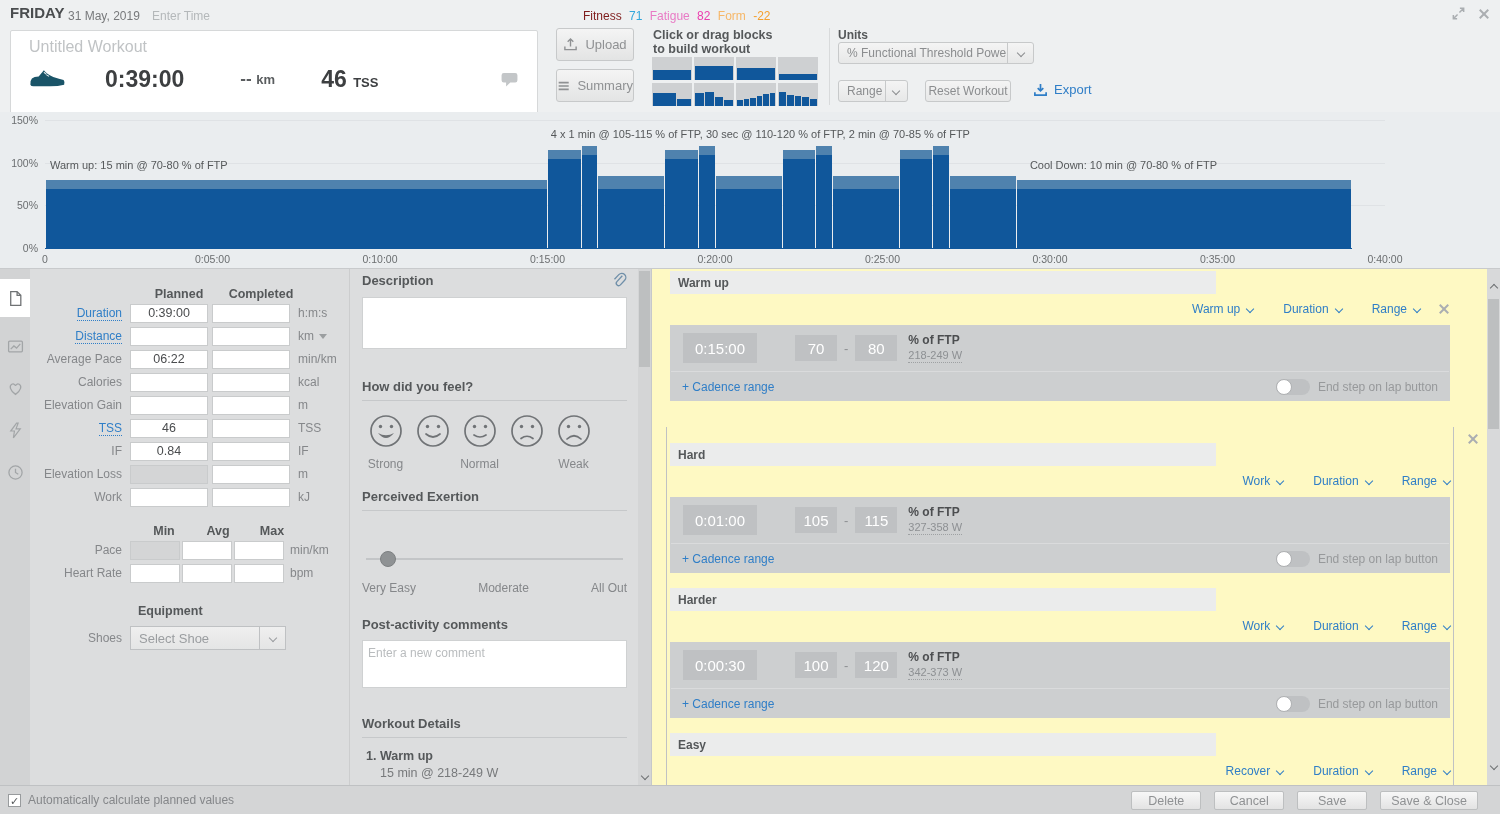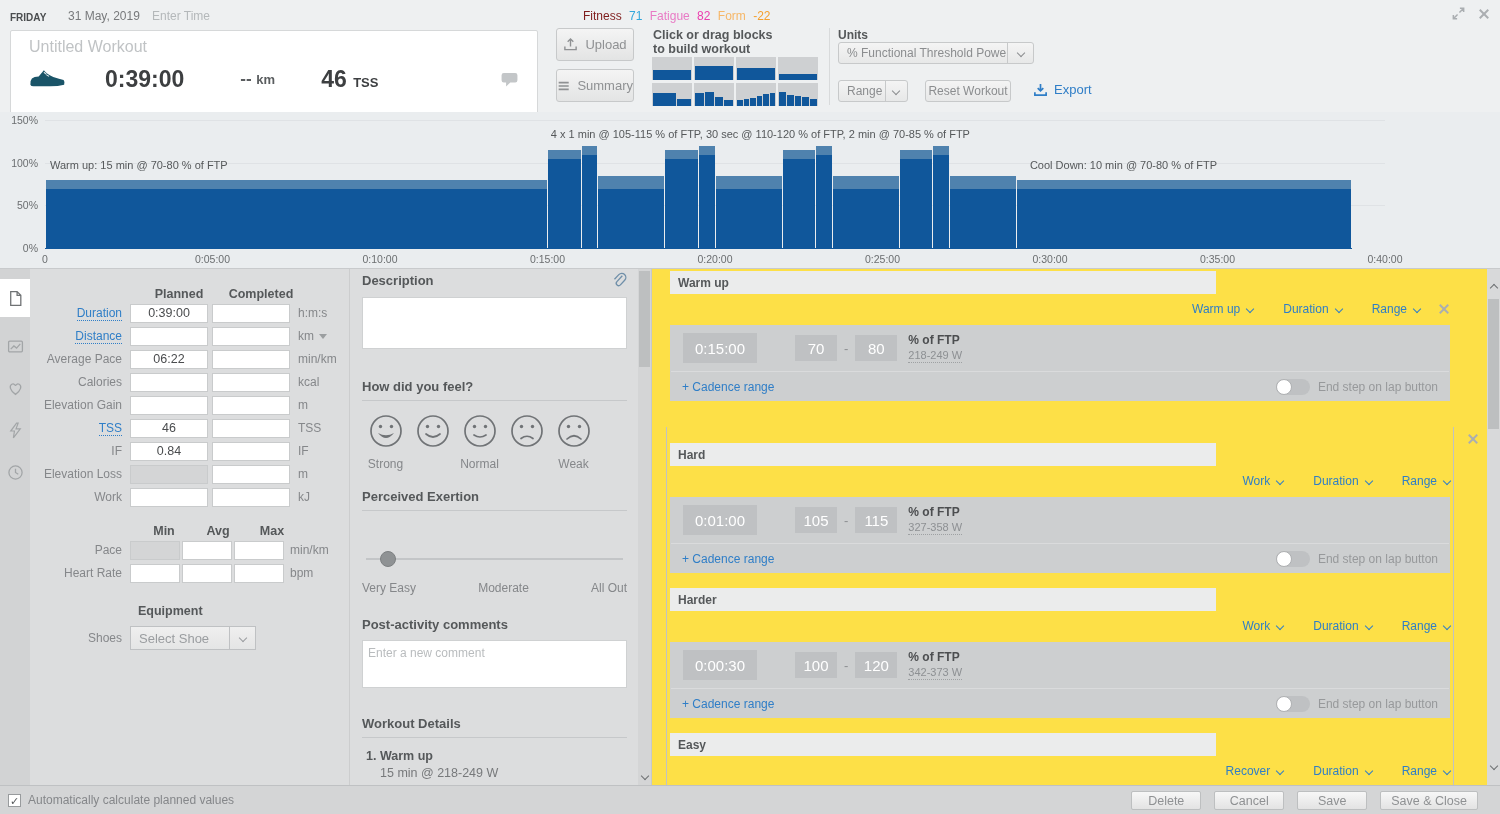--- a/index.html
+++ b/index.html
@@ -7,21 +7,21 @@
     --txt-dark:#4a4d4f; --txt-mid:#77797b; --txt-light:#a9adb0;
     --slab:#cdcfd0; --boxgray:#bfc1c3;
   }
   *{box-sizing:border-box;}
   html,body{margin:0;padding:0;}
   body{font-family:"Liberation Sans",sans-serif;background:#eef0f1;}
   #app{position:relative;width:1500px;height:814px;overflow:hidden;background:#eef0f1;}
 
   
   #topbar{position:absolute;left:0;top:0;width:1500px;height:28px;}
-  .tb-day{position:absolute;left:10px;top:12px;font-weight:bold;font-size:10px;color:var(--txt-dark);}
+  .tb-day{position:absolute;left:10px;top:4px;font-weight:bold;font-size:15px;color:var(--txt-dark);}
   .tb-date{position:absolute;left:68px;top:9px;font-size:12px;color:var(--txt-mid);}
   .tb-enter{position:absolute;left:152px;top:9px;font-size:12px;color:#b4b8ba;}
   .tb-metrics{position:absolute;left:583px;top:9px;font-size:12px;white-space:nowrap;}
   .tb-metrics span{margin-right:4px;}
   .m-fit-l{color:#7f1d1d;} .m-fit-v{color:#30a7dc;}
   .m-fat-l{color:#e87ac5;} .m-fat-v{color:#eb3eae;}
   .m-frm-l{color:#f6b768;} .m-frm-v{color:#f5a02e;}
   .tb-icons{position:absolute;right:10px;top:6px;display:flex;gap:12px;align-items:center;}
 
   .xicon{position:relative;width:12px;height:12px;display:inline-block;cursor:pointer;}
@@ -89,21 +89,21 @@
   .ibox.disabled{background:#d4d5d6;}
   .t-unit{font-size:12px;color:#85878a;margin-left:4px;display:flex;align-items:center;gap:5px;}
   .tri-down{width:0;height:0;border-left:4px solid transparent;border-right:4px solid transparent;border-top:5px solid #9b9ea0;display:inline-block;cursor:pointer;}
   .mam-heads{display:flex;margin-left:108px;margin-top:16px;}
   .mam-heads span{width:52px;text-align:center;font-size:12.5px;font-weight:bold;color:#55585a;margin-right:2px;}
   .sbox{width:50px;height:19px;background:#fff;border:1px solid #c9cbcc;margin-right:2px;}
   .sbox.disabled{background:#d4d5d6;}
   .equip-title{margin-top:20px;margin-left:108px;width:160px;text-align:left;font-size:12.5px;font-weight:bold;color:#55585a;}
   .equip-row{display:flex;align-items:center;margin-top:8px;}
   .equip-row .t-lbl{color:#85878a;}
-  .shoe-select{width:126px;height:24px;background:linear-gradient(#efefef,#e4e5e5);border:1px solid #bfc1c3;display:flex;align-items:center;color:#9a9da0;font-size:13px;cursor:pointer;}
+  .shoe-select{width:156px;height:24px;background:linear-gradient(#efefef,#e4e5e5);border:1px solid #bfc1c3;display:flex;align-items:center;color:#9a9da0;font-size:13px;cursor:pointer;}
   .shoe-select .sel-txt{flex:1;padding:0 8px;}
   .shoe-select .sel-chev{border-left:1px solid #bfc1c3;}
 
   
   #middle-panel{width:302px;flex:none;position:relative;border-right:1px solid #c6c8ca;padding:3px 24px 0 12px;}
   .mp-h{font-size:13px;font-weight:bold;color:#55585a;}
   .mp-hr{border:0;border-top:1px solid #c6c8ca;margin:6px 0 0 0;}
   .desc-head{display:flex;justify-content:space-between;align-items:center;}
   .mp-ta{width:100%;height:52px;background:#fff;border:1px solid #cfd1d2;resize:none;margin-top:8px;font-family:inherit;font-size:12px;color:#555;padding:5px;}
   .mp-ta::placeholder{color:#b9bcbe;}
@@ -117,21 +117,21 @@
   #wd-list{margin-top:10px;font-size:12.5px;color:#77797b;line-height:17px;}
   .wd-line.bold{font-weight:bold;color:#55585a;}
 
   
   .scrollbar{position:absolute;top:0;bottom:0;width:13px;background:#d4d5d6;}
   #mp-sb{right:0;}
   .sb-thumb{position:absolute;left:1px;width:11px;background:#bdbfc0;}
   .sb-arrow{position:absolute;left:0;width:13px;height:14px;display:flex;align-items:center;justify-content:center;color:#6d7072;cursor:pointer;}
 
   
-  #right-panel{flex:1;position:relative;background:#fde047;padding:2px 0 0 18px;overflow:hidden;}
+  #right-panel{flex:1;position:relative;background:#fef9c3;padding:2px 0 0 18px;overflow:hidden;}
   .step-title{width:546px;height:23px;background:#ebecec;font-size:12px;font-weight:bold;color:#55585a;padding:5px 8px;margin-bottom:7px;cursor:text;}
   .dd-row{width:780px;display:flex;justify-content:flex-end;align-items:center;height:16px;margin-bottom:8px;}
   .dd-link{color:var(--blue);font-size:12px;margin-left:30px;cursor:pointer;display:flex;align-items:center;gap:7px;}
   .slab{width:780px;background:var(--slab);}
   .slab-row{height:46px;display:flex;align-items:center;padding-left:13px;}
   .tbox{min-width:74px;height:30px;background:var(--boxgray);color:#fff;font-size:15px;display:flex;align-items:center;justify-content:center;cursor:text;}
   .vwrap{display:flex;align-items:center;margin-left:38px;gap:7px;}
   .vbox{width:42px;height:26px;background:var(--boxgray);color:#fff;font-size:15px;display:flex;align-items:center;justify-content:center;cursor:text;}
   .vdash{color:#8d9093;font-size:13px;}
   .ucol{margin-left:11px;line-height:13px;}

